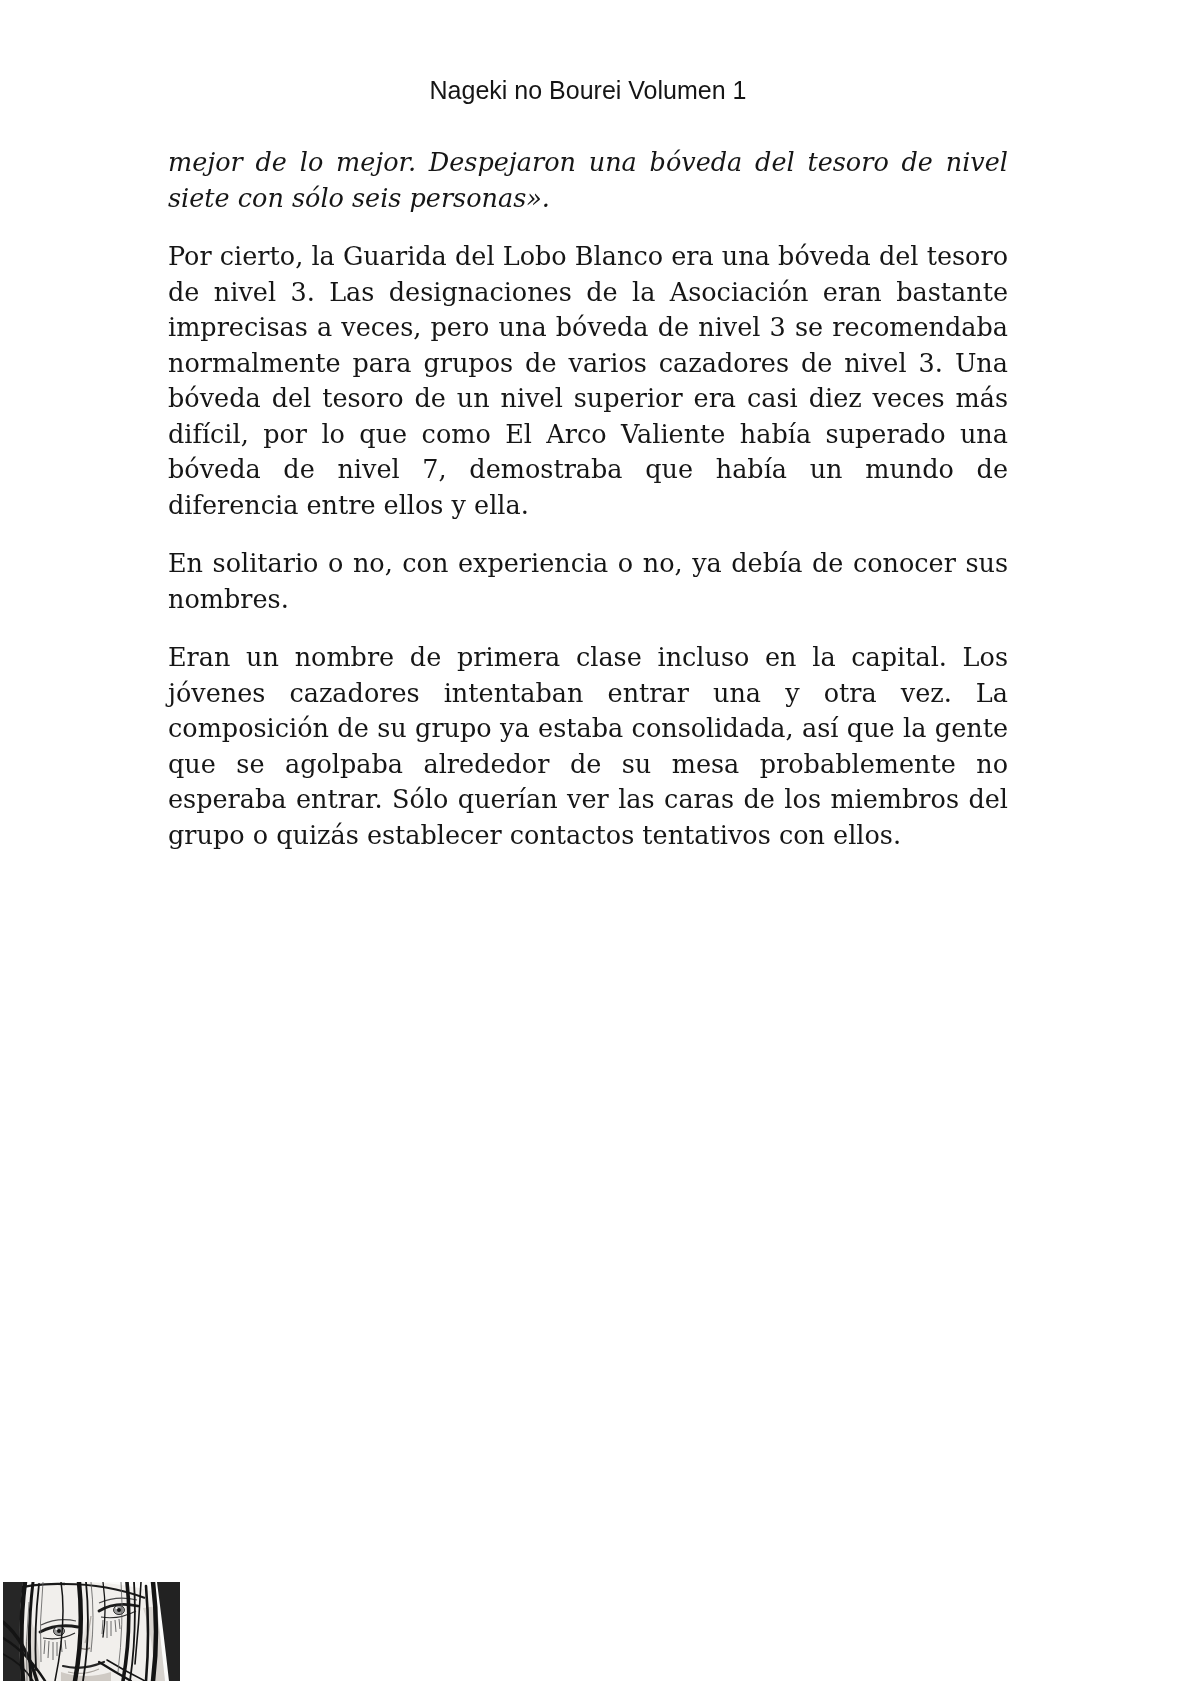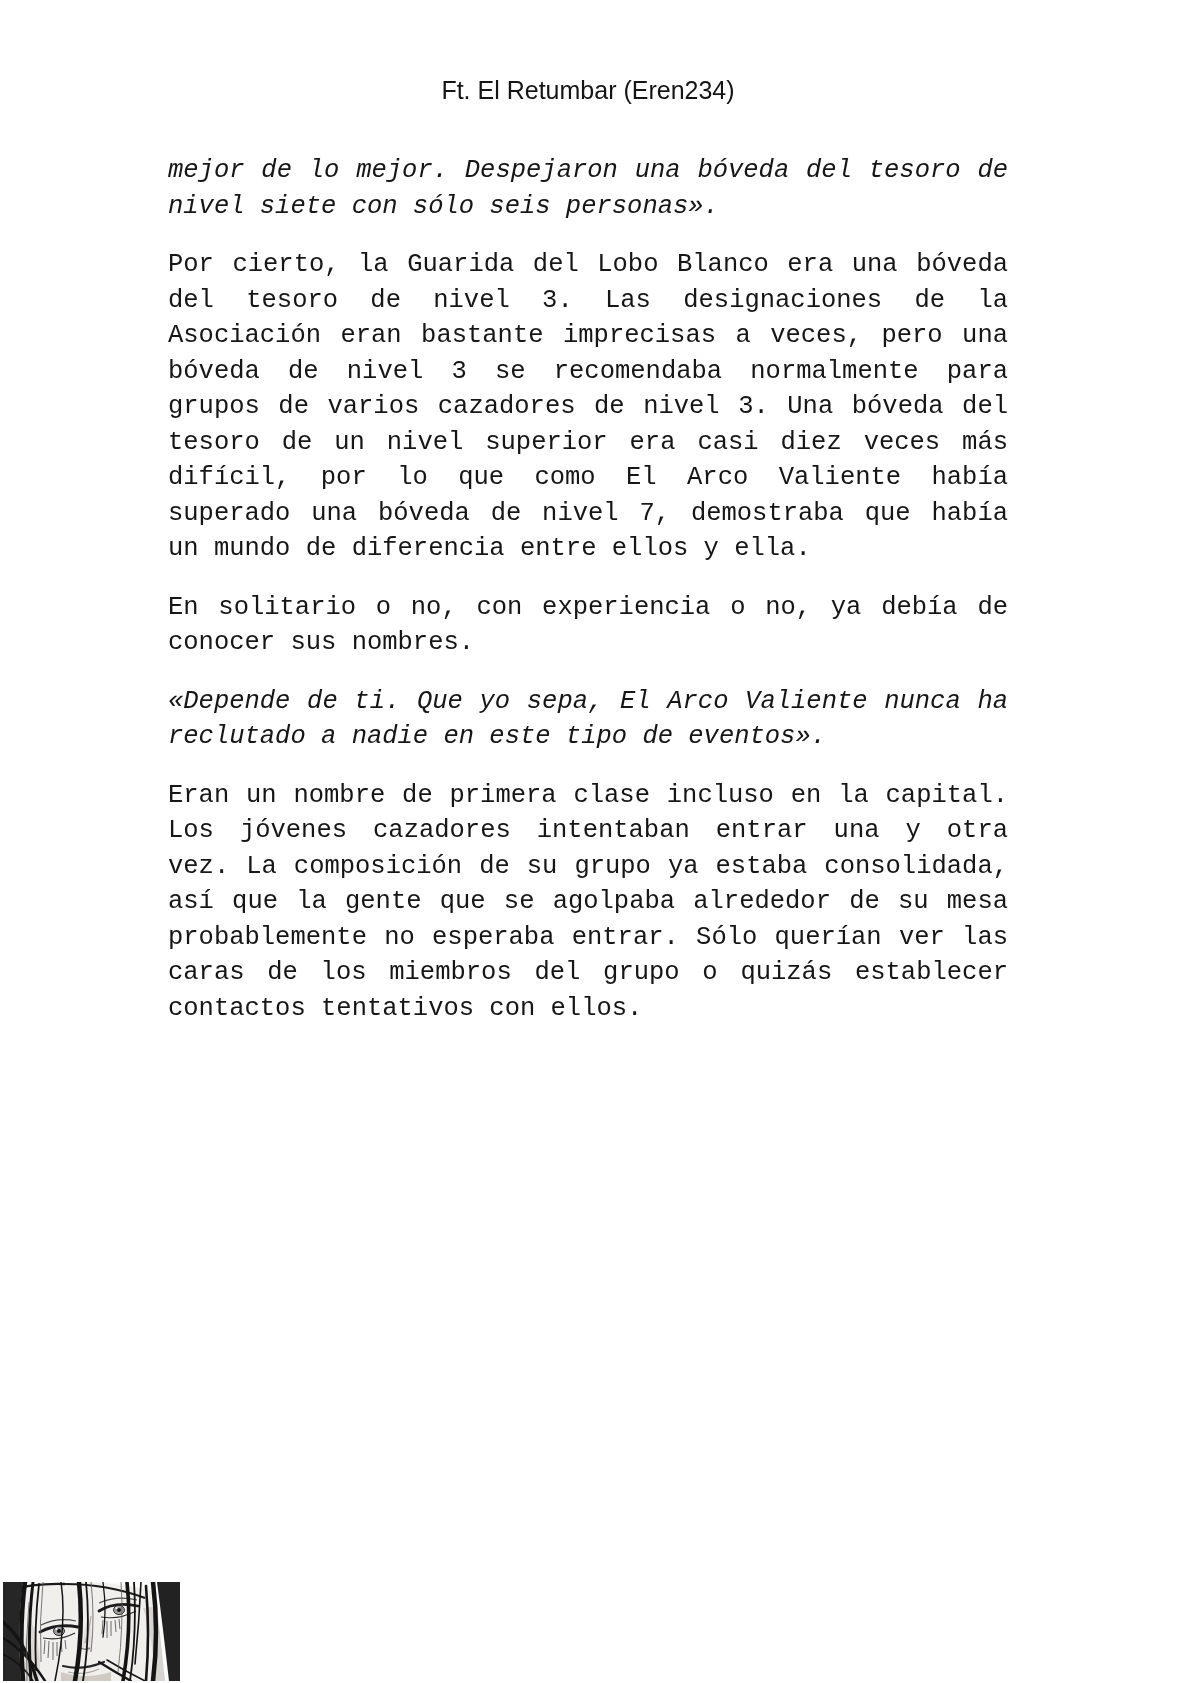--- a/index.html
+++ b/index.html
@@ -20,43 +20,42 @@
   }
   .doc-body{
     position:absolute;
     left:168px;top:145px;width:840px;
     font-family:"DejaVu Serif","Liberation Serif",serif;
     font-size:25.5px;line-height:35.5px;
     text-align:justify;
     color:#161616;
     hyphens:none;
   }
-  .doc-body p{margin:8px 0 23px 0;font-family:Liberation Mono, monospace;}
+  .doc-body p{margin:0 0 23px 0;}
   .italic{font-style:italic;}
   .footer-art{
     position:absolute;
     left:3px;bottom:2px;
     width:177px;height:99px;
   }
   .footer-art svg{display:block;}
 </style>
 </head>
 <body>
 
 <div class="page">
 
   <header class="doc-header">
-    <div>Ft. El Retumbar (Eren234)</div>
+    <div>Nageki no Bourei Volumen 1</div>
   </header>
 
   <main class="doc-body">
     <p class="italic">mejor de lo mejor. Despejaron una bóveda del tesoro de nivel siete con sólo seis personas».</p>
     <p>Por cierto, la Guarida del Lobo Blanco era una bóveda del tesoro de nivel 3. Las designaciones de la Asociación eran bastante imprecisas a veces, pero una bóveda de nivel 3 se recomendaba normalmente para grupos de varios cazadores de nivel 3. Una bóveda del tesoro de un nivel superior era casi diez veces más difícil, por lo que como El Arco Valiente había superado una bóveda de nivel 7, demostraba que había un mundo de diferencia entre ellos y ella.</p>
     <p>En solitario o no, con experiencia o no, ya debía de conocer sus nombres.</p>
-    <p class="italic">«Depende de ti. Que yo sepa, El Arco Valiente nunca ha reclutado a nadie en este tipo de eventos».</p>
     <p>Eran un nombre de primera clase incluso en la capital. Los jóvenes cazadores intentaban entrar una y otra vez. La composición de su grupo ya estaba consolidada, así que la gente que se agolpaba alrededor de su mesa probablemente no esperaba entrar. Sólo querían ver las caras de los miembros del grupo o quizás establecer contactos tentativos con ellos.</p>
   </main>
 
   <div class="footer-art">
     <svg viewBox="0 0 177 99" width="177" height="99" xmlns="http://www.w3.org/2000/svg">
 
       <rect x="0" y="0" width="177" height="99" fill="#fbfbfa"></rect>
 
       <path d="M24,8 Q90,-8 152,10 L162,99 L14,99 Q16,50 24,8 Z" fill="#f1efec"></path>
 

